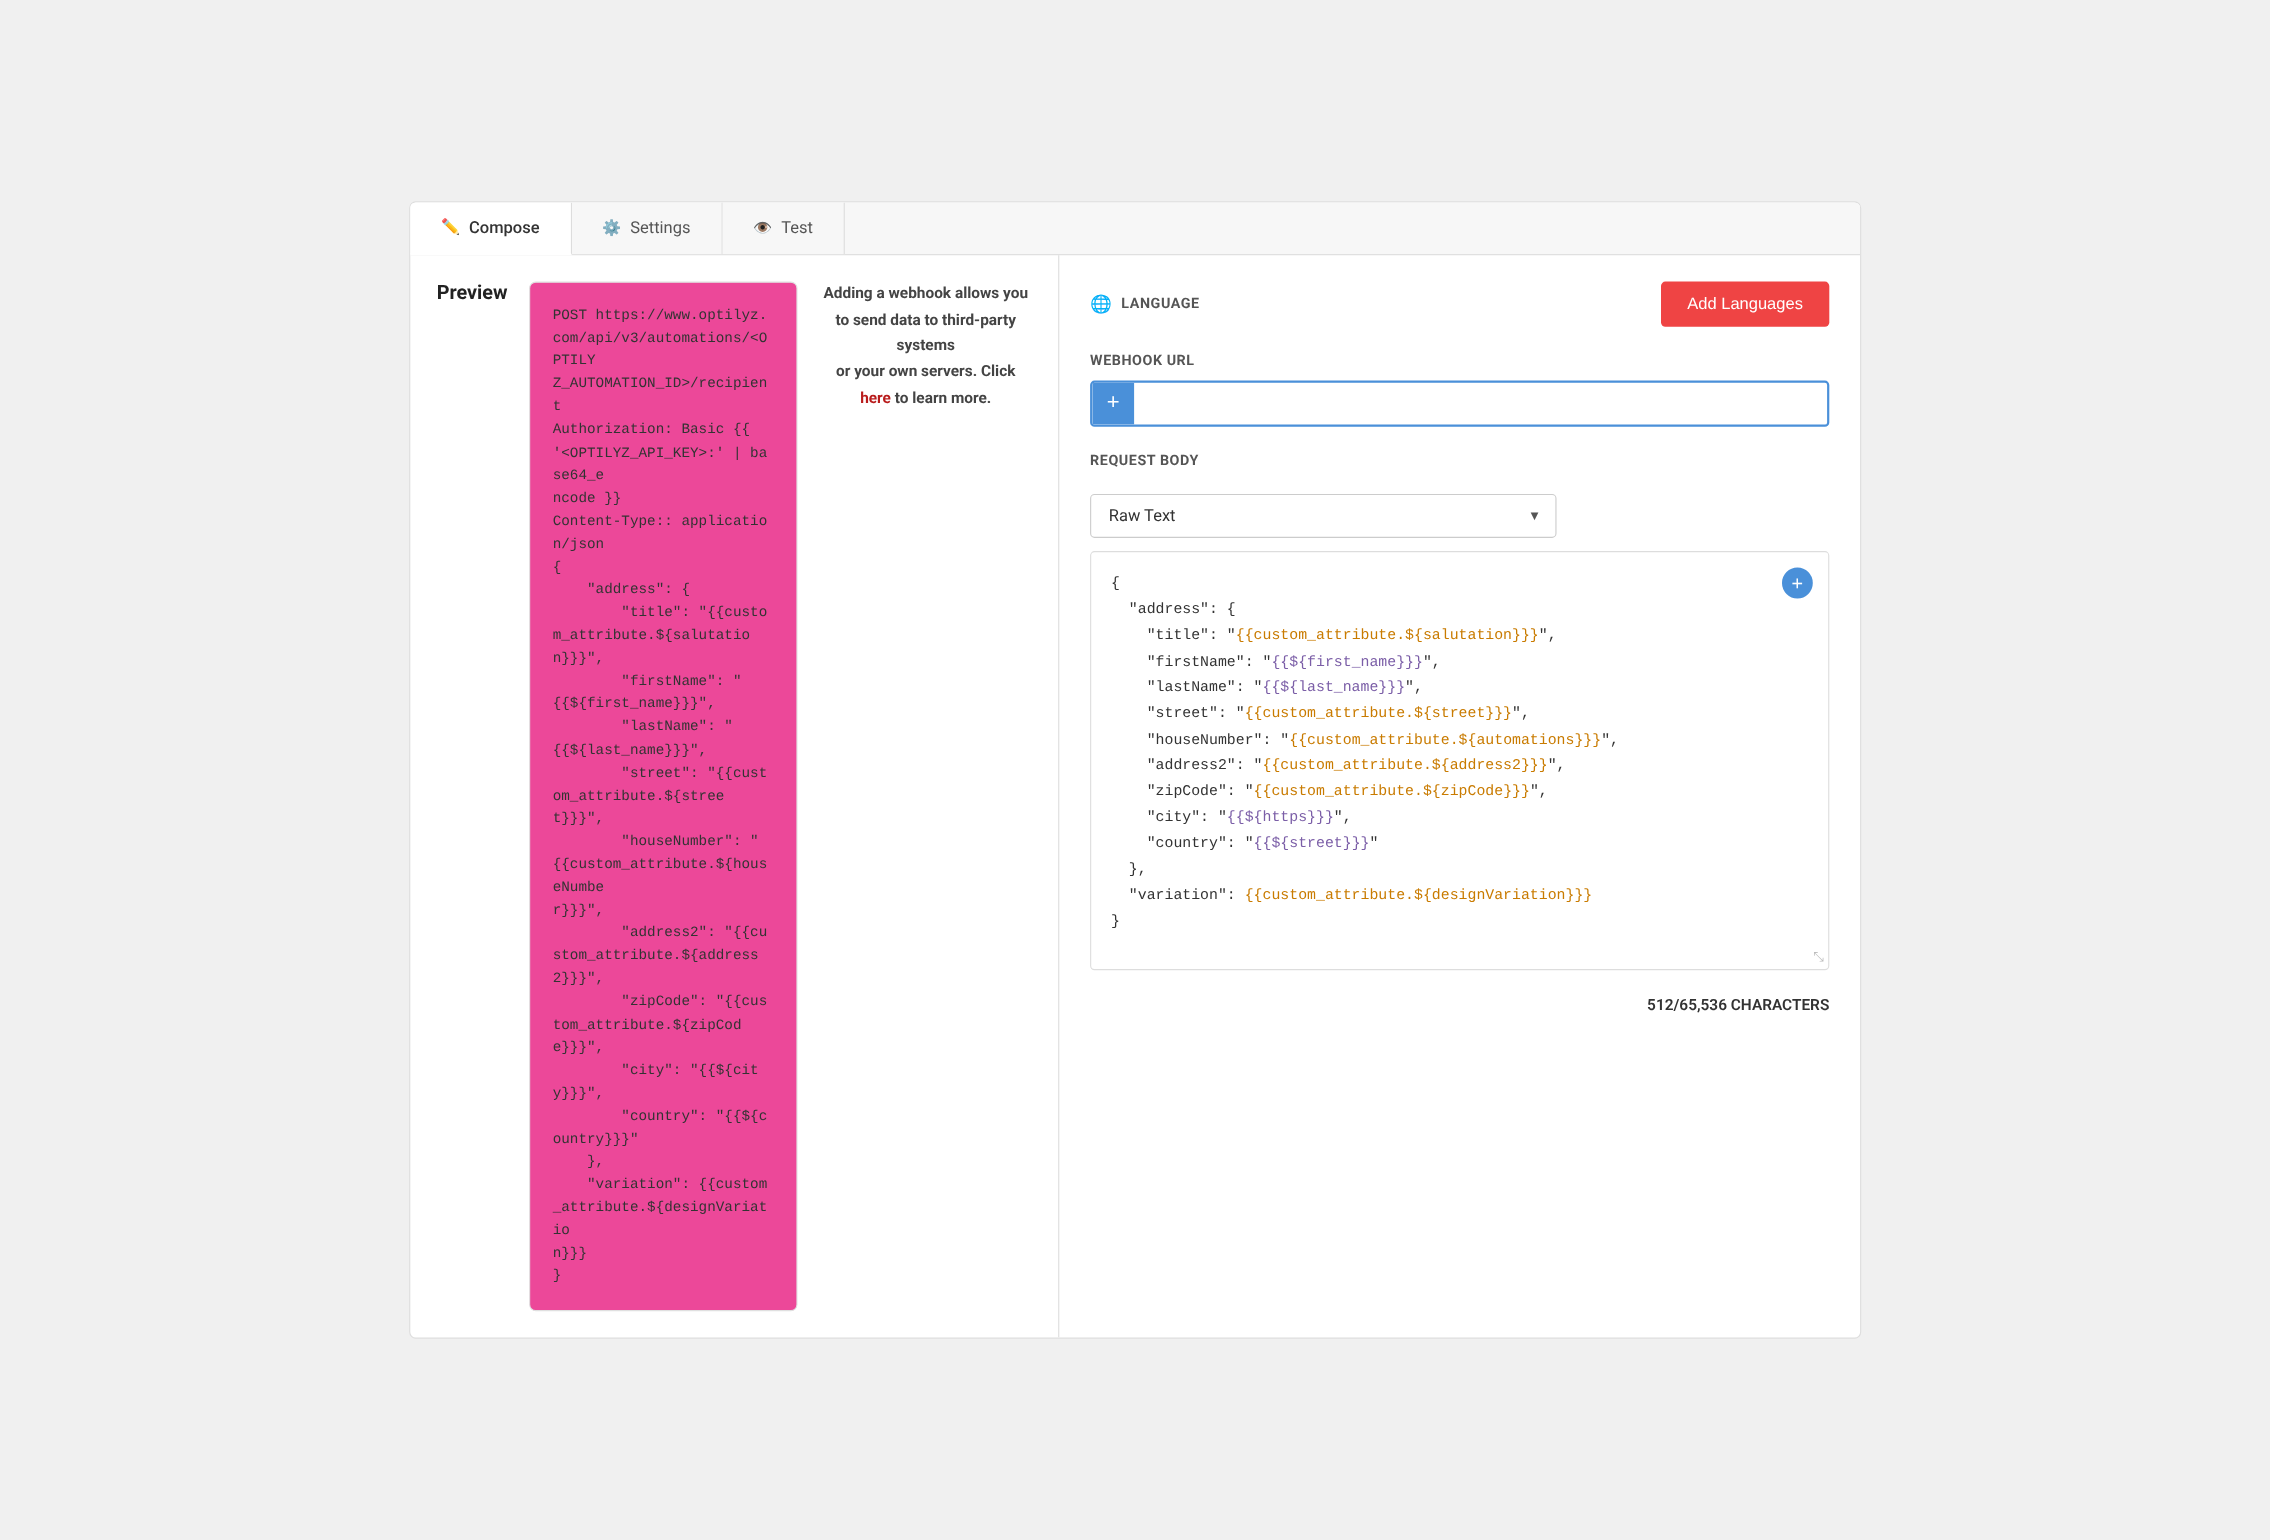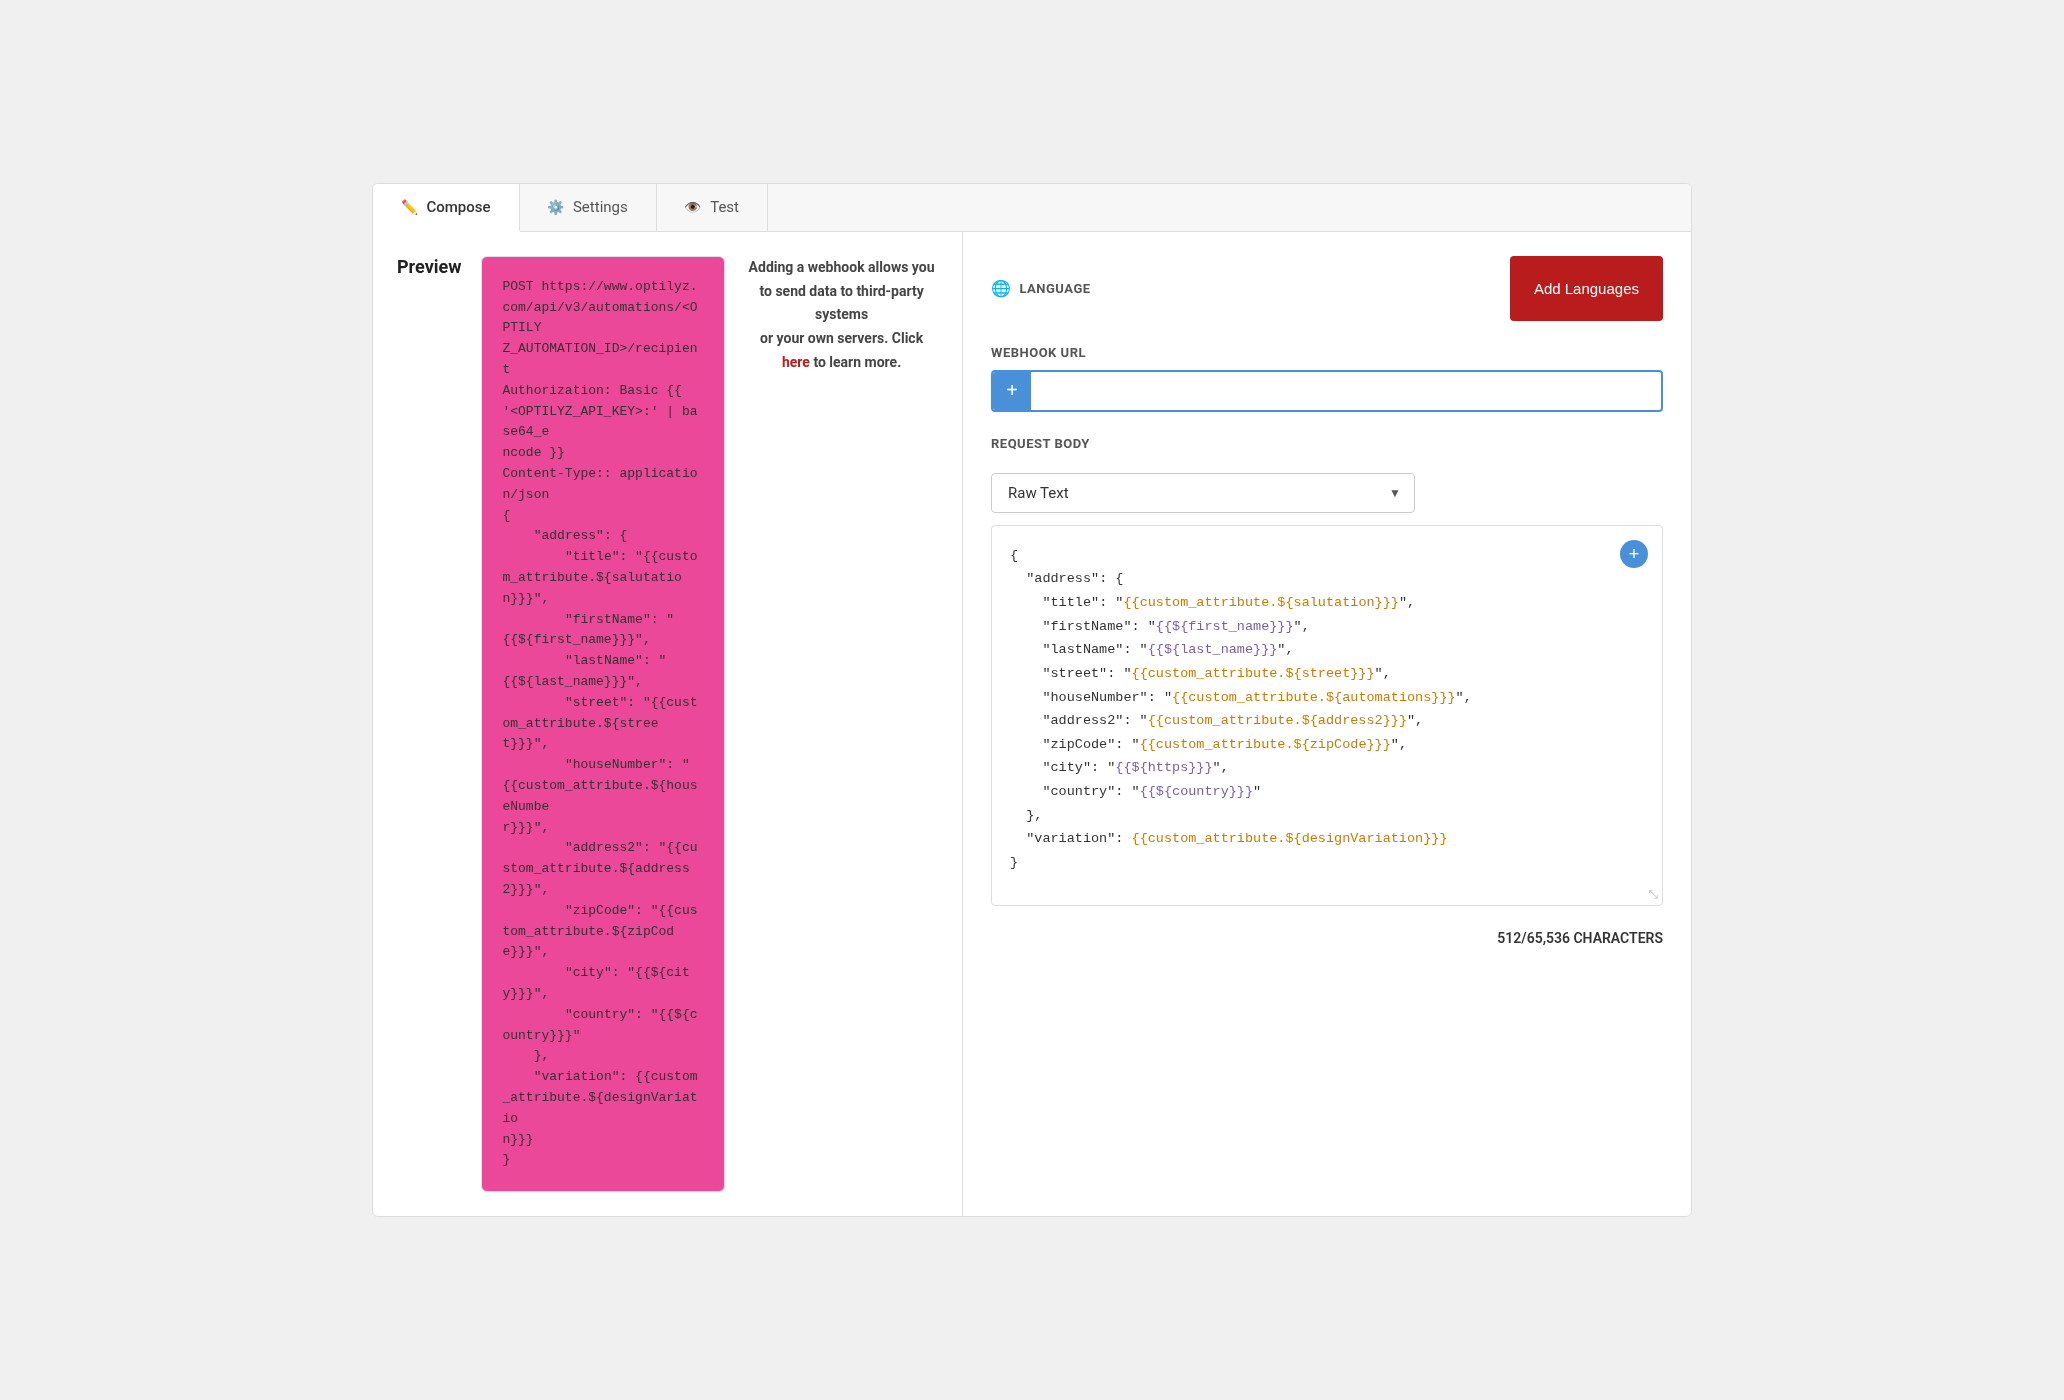--- a/index.html
+++ b/index.html
@@ -111,25 +111,25 @@
       font-size: 13px;
       font-weight: 700;
       color: #555;
       letter-spacing: 0.5px;
       text-transform: uppercase;
     }
     .globe-icon {
       font-size: 16px;
     }
     .add-languages-btn {
-      background: #b91c1c;
+      background: #ef4444;
       color: #fff;
       border: none;
       border-radius: 4px;
-      padding: 24px 24px;
+      padding: 12px 24px;
       font-size: 15px;
       cursor: pointer;
       font-weight: 500;
     }
     
     .field-label {
       font-size: 13px;
       font-weight: 700;
       color: #555;
       letter-spacing: 0.5px;
@@ -344,21 +344,21 @@
           <div class="json-content"><span class="key">{</span>
   <span class="key">"address"</span>: {
     <span class="key">"title"</span>: "<span class="template-yellow">{{custom_attribute.${salutation}}}</span>",
     <span class="key">"firstName"</span>: "<span class="template-purple">{{${first_name}}}</span>",
     <span class="key">"lastName"</span>: "<span class="template-purple">{{${last_name}}}</span>",
     <span class="key">"street"</span>: "<span class="template-yellow">{{custom_attribute.${street}}}</span>",
     <span class="key">"houseNumber"</span>: "<span class="template-yellow">{{custom_attribute.${automations}}}</span>",
     <span class="key">"address2"</span>: "<span class="template-yellow">{{custom_attribute.${address2}}}</span>",
     <span class="key">"zipCode"</span>: "<span class="template-yellow">{{custom_attribute.${zipCode}}}</span>",
     <span class="key">"city"</span>: "<span class="template-purple">{{${https}}}</span>",
-    <span class="key">"country"</span>: "<span class="template-purple">{{${country}}}</span>"
+    <span class="key">"country"</span>: "<span class="template-purple">{{${street}}}</span>"
   },
   <span class="key">"variation"</span>: <span class="template-yellow">{{custom_attribute.${designVariation}}}</span>
 <span class="key">}</span></div>
           <div class="resize-handle">⤡</div>
         </div>
       </div>
 
       <div class="char-count">512/65,536 CHARACTERS</div>
     </div>
   </div>

